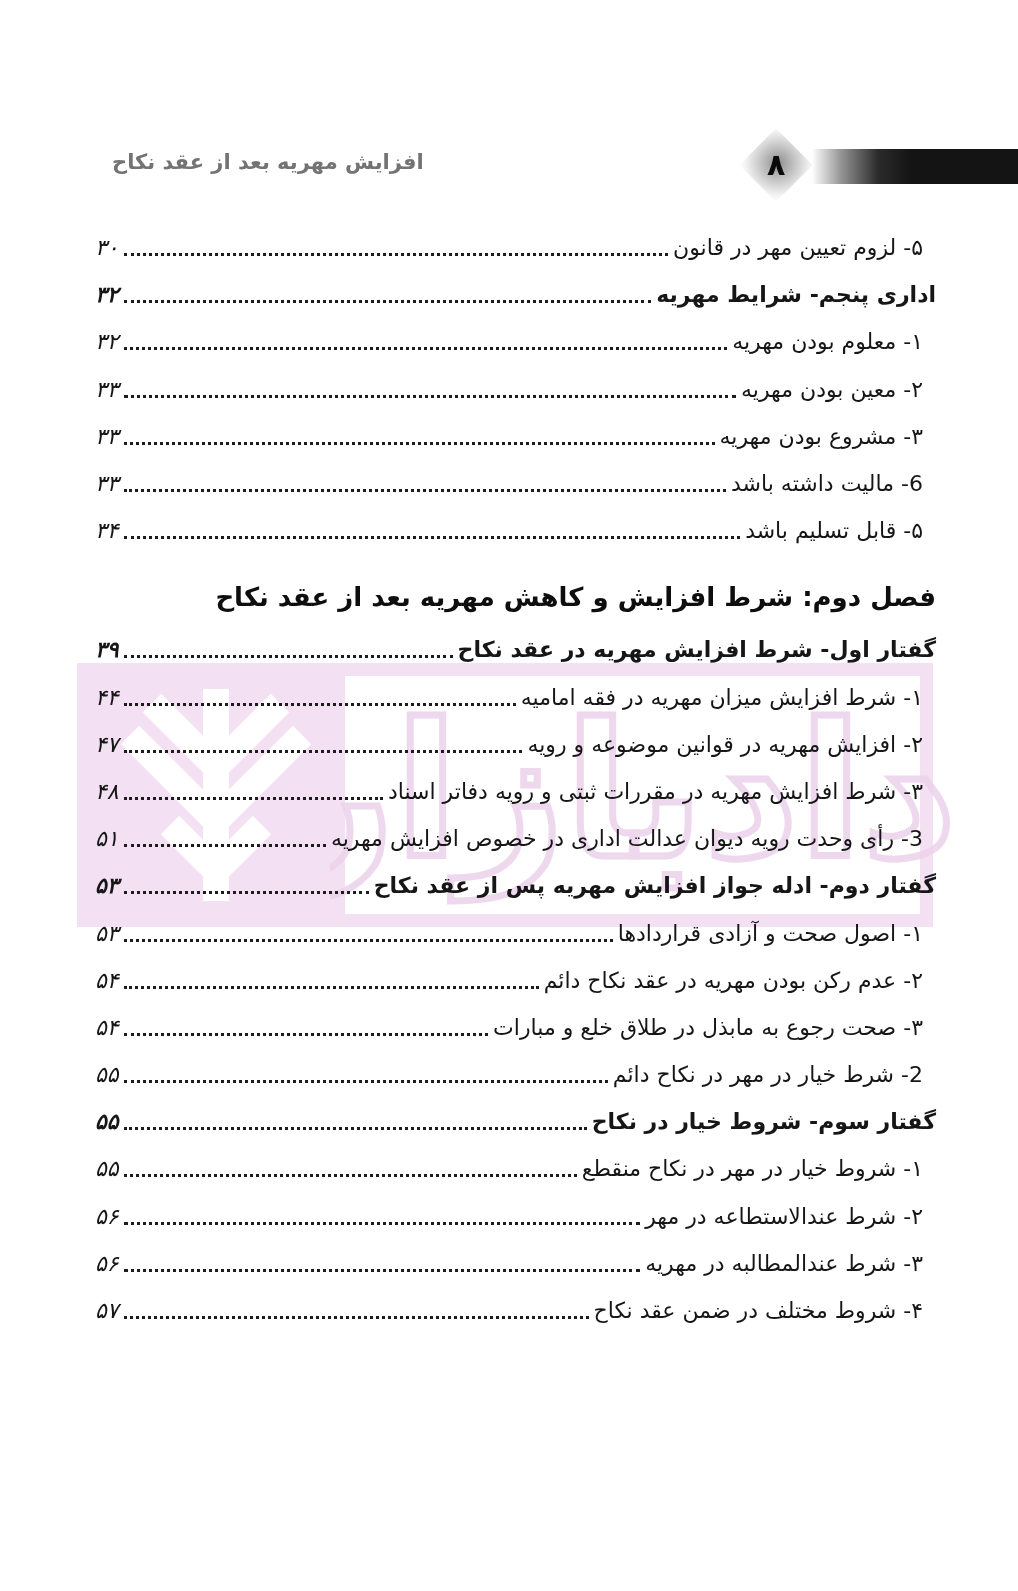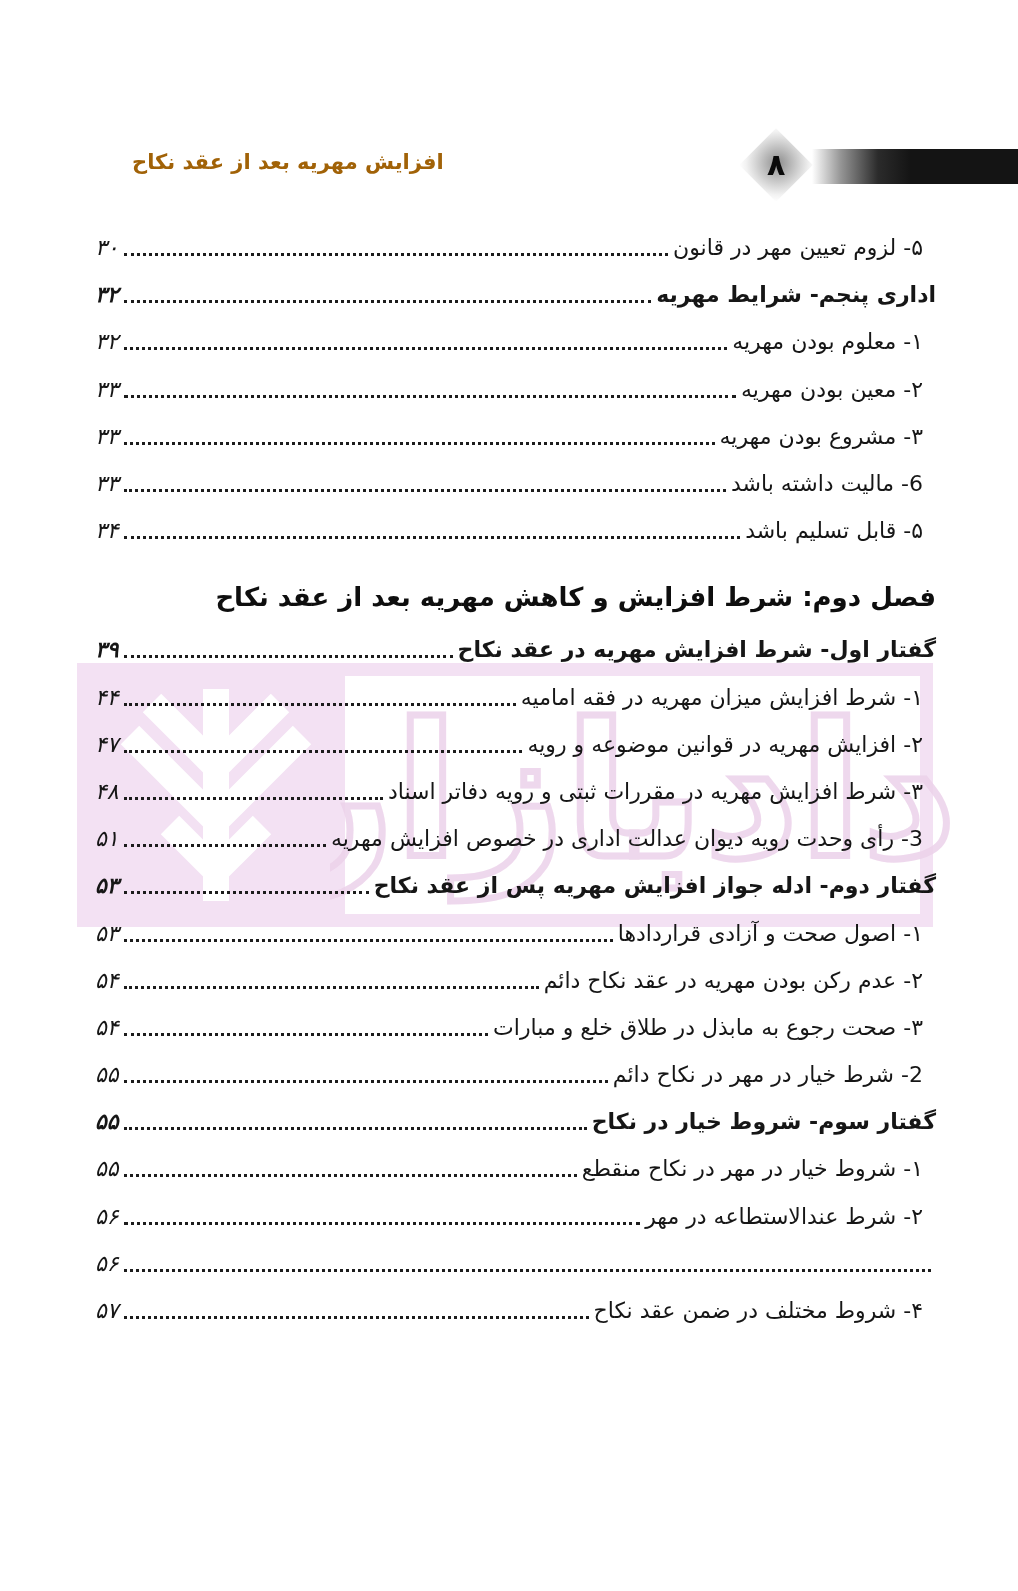--- a/index.html
+++ b/index.html
@@ -7,22 +7,22 @@
     width:1018px;height:1591px;
     background:#ffffff;
     font-family:"DejaVu Sans",sans-serif;
     overflow:hidden;
   }
   .page{position:relative;width:1018px;height:1591px;background:#fff;}
 
   
   .book-title{
     position:absolute;left:112px;top:150px;
-    font-size:21px;font-weight:bold;color:#a16207;
-    direction:rtl;white-space:nowrap;z-index:3;margin-left:20px;
+    font-size:21px;font-weight:bold;color:#737373;
+    direction:rtl;white-space:nowrap;z-index:3;
   }
   .header-bar{
     position:absolute;left:812px;top:149px;width:206px;height:35px;
     background:linear-gradient(to right, rgba(20,20,20,0) 0%, rgba(20,20,20,0.45) 14%, rgba(20,20,20,0.9) 32%, #141414 48%);
     z-index:2;
   }
   .diamond{
     position:absolute;left:750px;top:139px;width:52px;height:52px;
     transform:rotate(45deg);
     background:radial-gradient(circle at 50% 45%, #8d8d8d 0%, #b3b3b3 30%, #d8d8d8 60%, #f2f2f2 82%, #ffffff 100%);
@@ -211,20 +211,21 @@
         <span class="toc-label">۱- شروط خیار در مهر در نکاح منقطع</span>
         <span class="leader"></span>
         <span class="toc-page">۵۵</span>
       </div>
       <div class="toc-row entry">
         <span class="toc-label">۲- شرط عندالاستطاعه در مهر</span>
         <span class="leader"></span>
         <span class="toc-page">۵۶</span>
       </div>
       <div class="toc-row entry">
+        <span class="toc-label">۳- شرط عندالمطالبه در مهریه</span>
         <span class="leader"></span>
         <span class="toc-page">۵۶</span>
       </div>
       <div class="toc-row entry">
         <span class="toc-label">۴- شروط مختلف در ضمن عقد نکاح</span>
         <span class="leader"></span>
         <span class="toc-page">۵۷</span>
       </div>
     </div>
 

